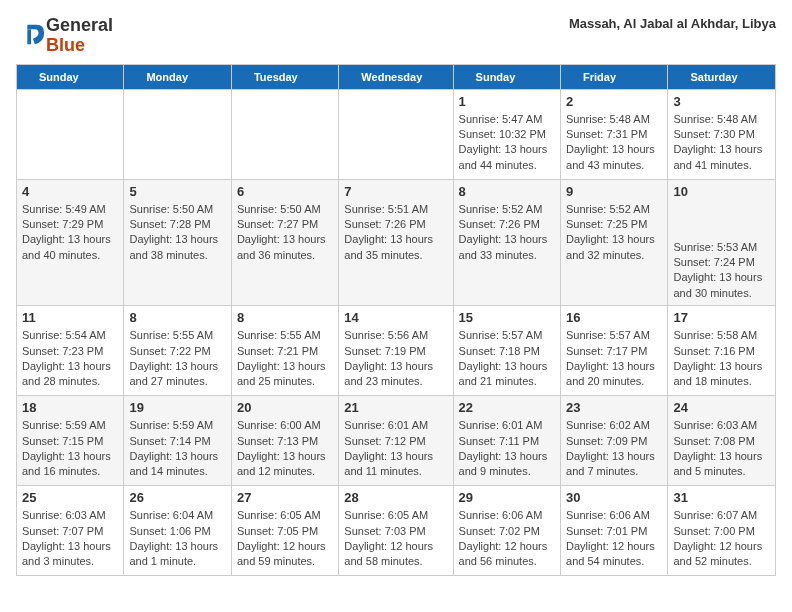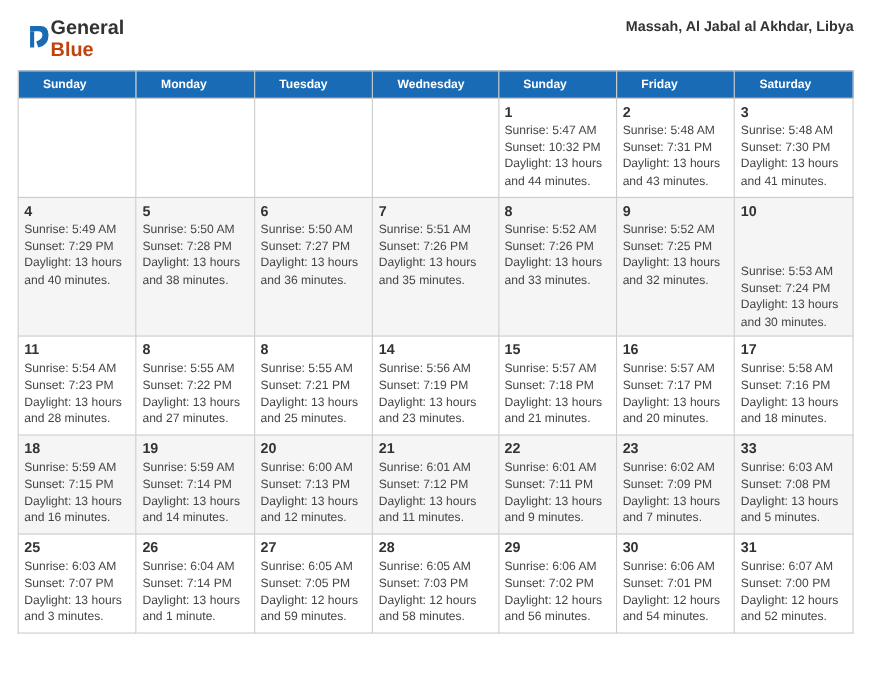--- a/index.html
+++ b/index.html
@@ -290,39 +290,39 @@
 and 9 minutes.</div>
         </td>
         <td>
           <div class="day-number">23</div>
           <div class="day-info" style="white-space: pre-line;">Sunrise: 6:02 AM
 Sunset: 7:09 PM
 Daylight: 13 hours
 and 7 minutes.</div>
         </td>
         <td>
-          <div class="day-number">33</div>
+          <div class="day-number">24</div>
           <div class="day-info" style="white-space: pre-line;">Sunrise: 6:03 AM
 Sunset: 7:08 PM
 Daylight: 13 hours
 and 5 minutes.</div>
         </td>
       </tr>
       <tr>
         <td>
           <div class="day-number">25</div>
           <div class="day-info" style="white-space: pre-line;">Sunrise: 6:03 AM
 Sunset: 7:07 PM
 Daylight: 13 hours
 and 3 minutes.</div>
         </td>
         <td>
           <div class="day-number">26</div>
           <div class="day-info" style="white-space: pre-line;">Sunrise: 6:04 AM
-Sunset: 7:14 PM
+Sunset: 1:06 PM
 Daylight: 13 hours
 and 1 minute.</div>
         </td>
         <td>
           <div class="day-number">27</div>
           <div class="day-info" style="white-space: pre-line;">Sunrise: 6:05 AM
 Sunset: 7:05 PM
 Daylight: 12 hours
 and 59 minutes.</div>
         </td>

